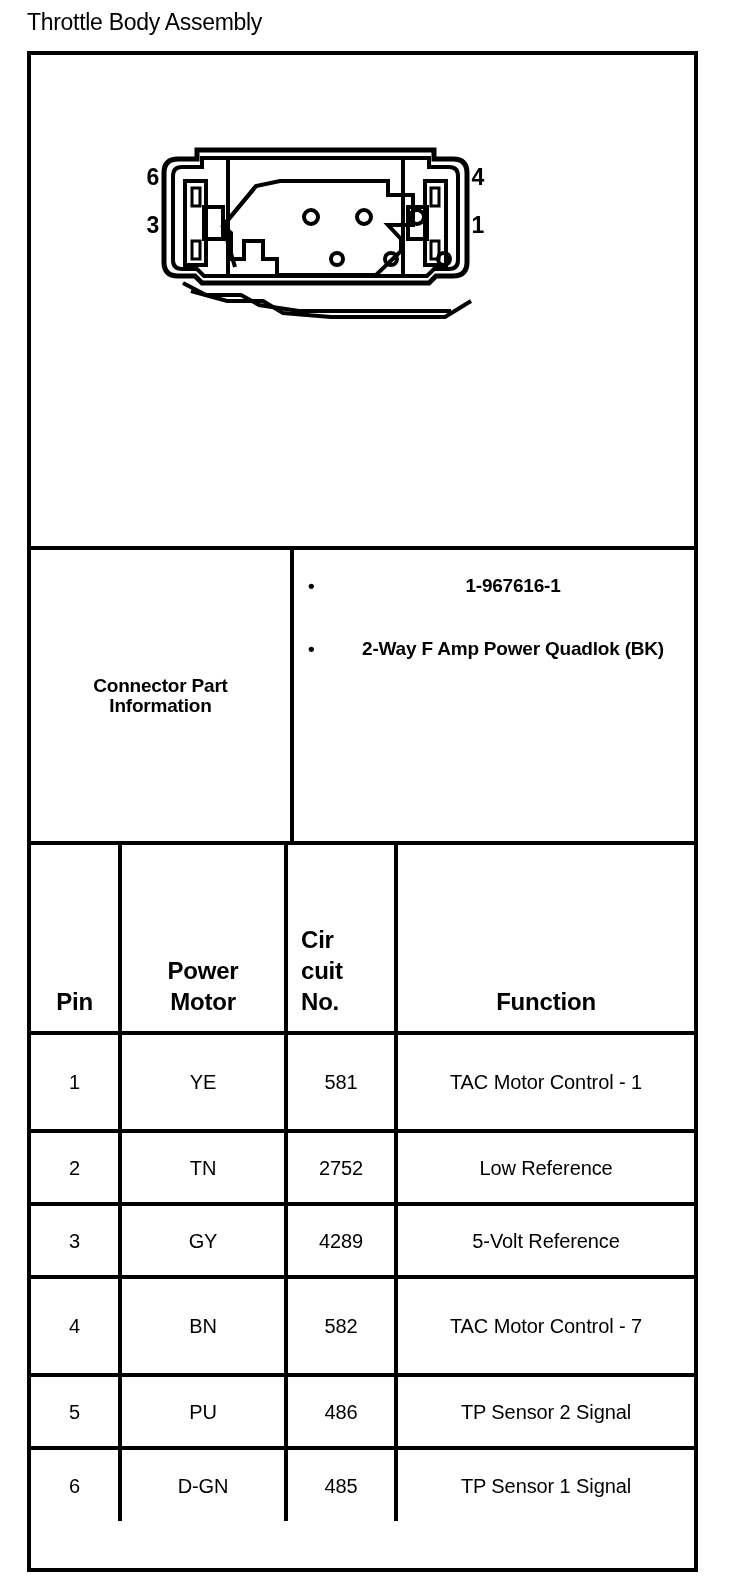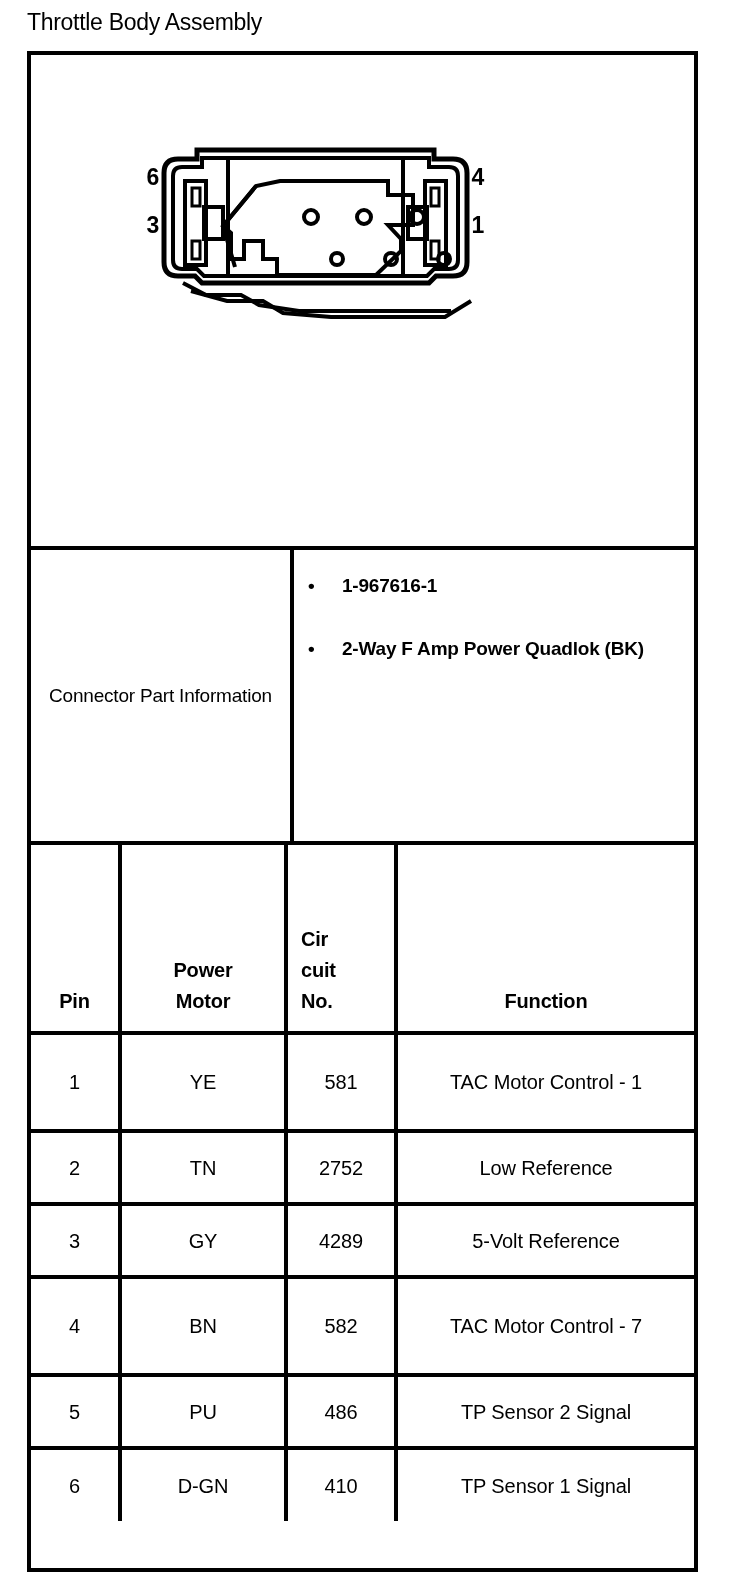--- a/index.html
+++ b/index.html
@@ -79,22 +79,22 @@
     width: 259px;
     height: 291px;
     display: flex;
     align-items: center;
     justify-content: center;
     box-sizing: border-box;
     padding: 0 14px;
   }
   .cpi-label-text {
     font-size: 19px;
-    font-weight: normal;
-    line-height: 32px;
+    font-weight: bold;
+    line-height: 20px;
     text-align: center;
     letter-spacing: -0.2px;
   }
   .cpi-vline {
     position: absolute;
     left: 259px;
     top: 0px;
     width: 4px;
     height: 291px;
     background: #000;
@@ -122,20 +122,21 @@
     left: 0px;
     top: 0px;
     width: 14px;
     font-size: 19px;
     line-height: 27px;
   }
   .cpi-item-text {
     display: block;
     padding-left: 0px;
     text-indent: 34px;
+    text-align: center;
   }
 
   
   .pin-table {
     position: absolute;
     left: 0px;
     top: 786px;
     width: 663px;
     border-collapse: collapse;
     table-layout: fixed;
@@ -152,21 +153,21 @@
 
   .col-pin     { width: 89px; }
   .col-color   { width: 166px; }
   .col-circuit { width: 110px; }
   .col-func    { width: 298px; }
 
   .hrow th {
     height: 190px;
     vertical-align: bottom;
     font-weight: bold;
-    font-size: 20px;
+    font-size: 24px;
     line-height: 31px;
     letter-spacing: -0.2px;
     padding-bottom: 14px;
   }
   .hrow .h-center { text-align: center; }
   .hrow .h-left   { text-align: left; padding-left: 13px; }
 
   .drow td {
     font-size: 20px;
     line-height: 30px;
@@ -354,19 +355,19 @@
       </tr>
       <tr class="drow row-short">
         <td class="c-center">5</td>
         <td class="c-center">PU</td>
         <td class="c-center">486</td>
         <td class="c-left">TP Sensor 2 Signal</td>
       </tr>
       <tr class="drow row-short">
         <td class="c-center">6</td>
         <td class="c-center">D-GN</td>
-        <td class="c-center">410</td>
+        <td class="c-center">485</td>
         <td class="c-left">TP Sensor 1 Signal</td>
       </tr>
     </tbody>
   </table>
 
 </div>
 
 </body></html>

